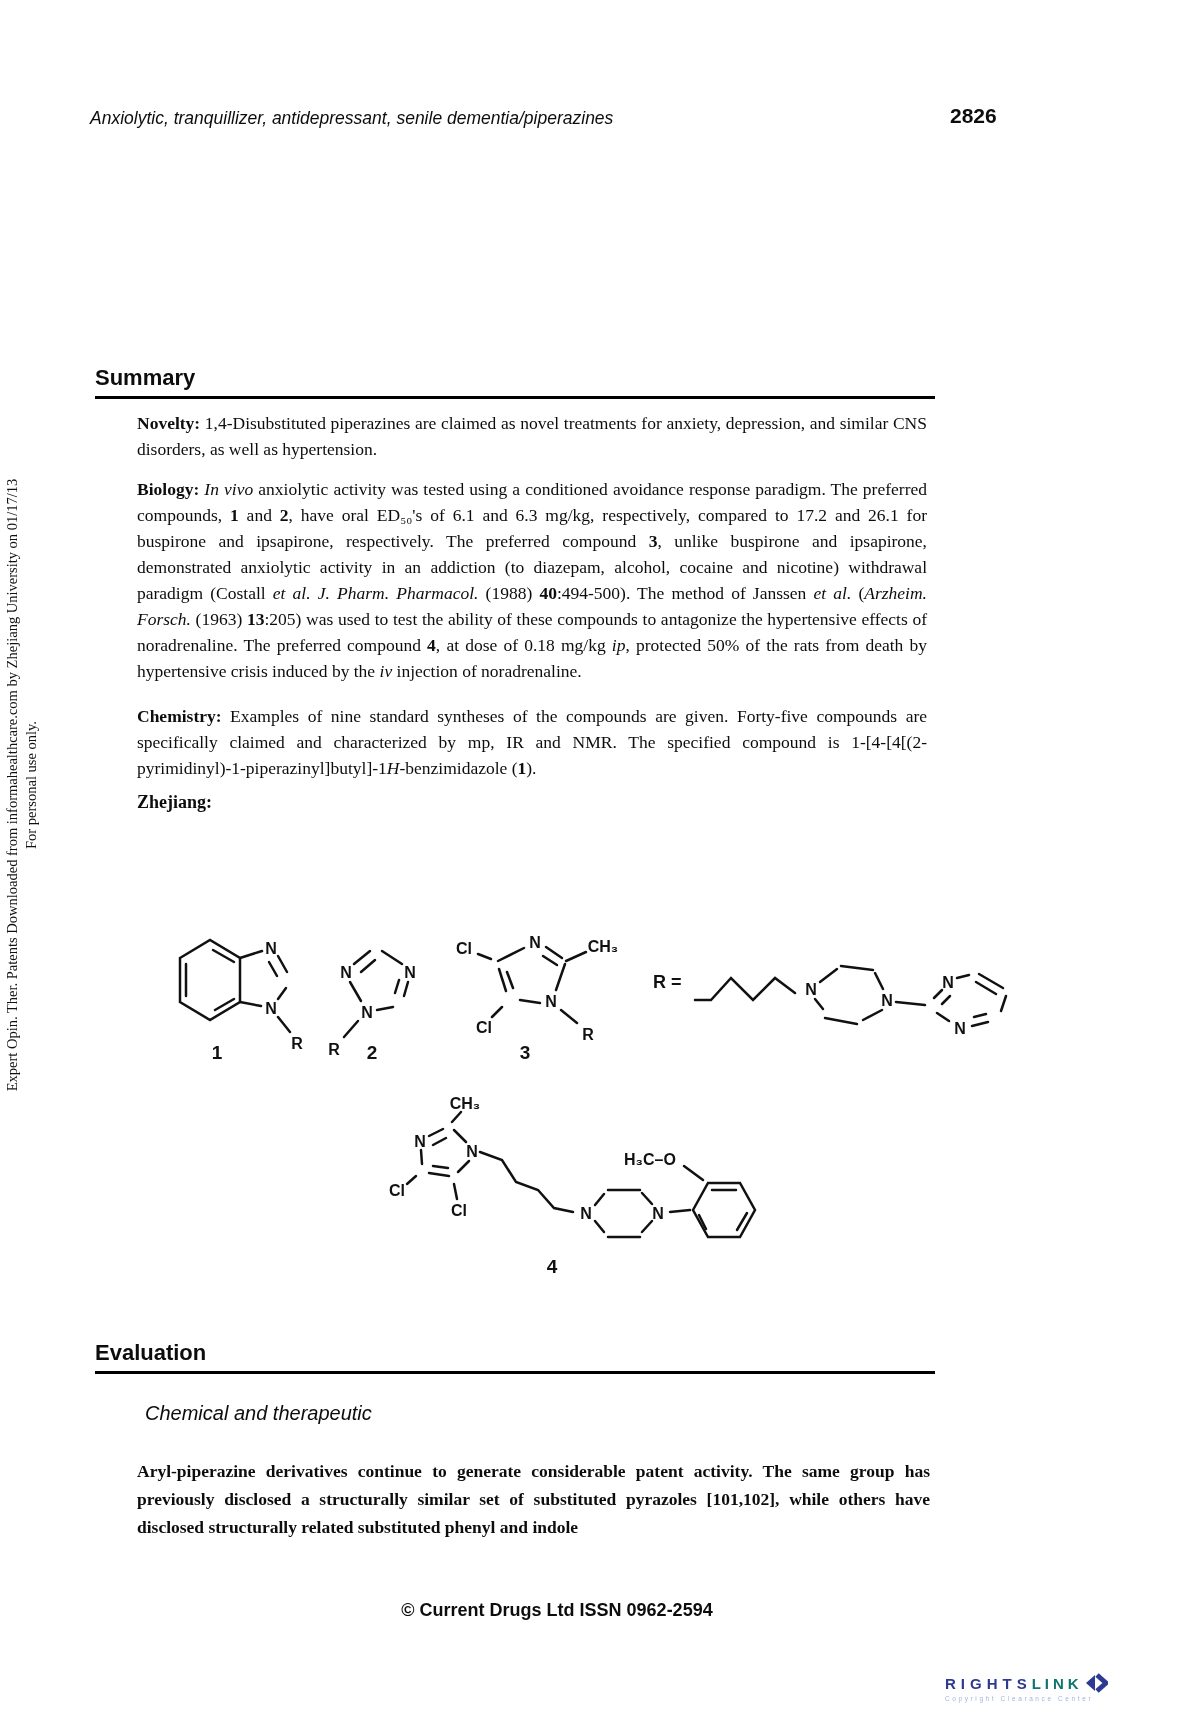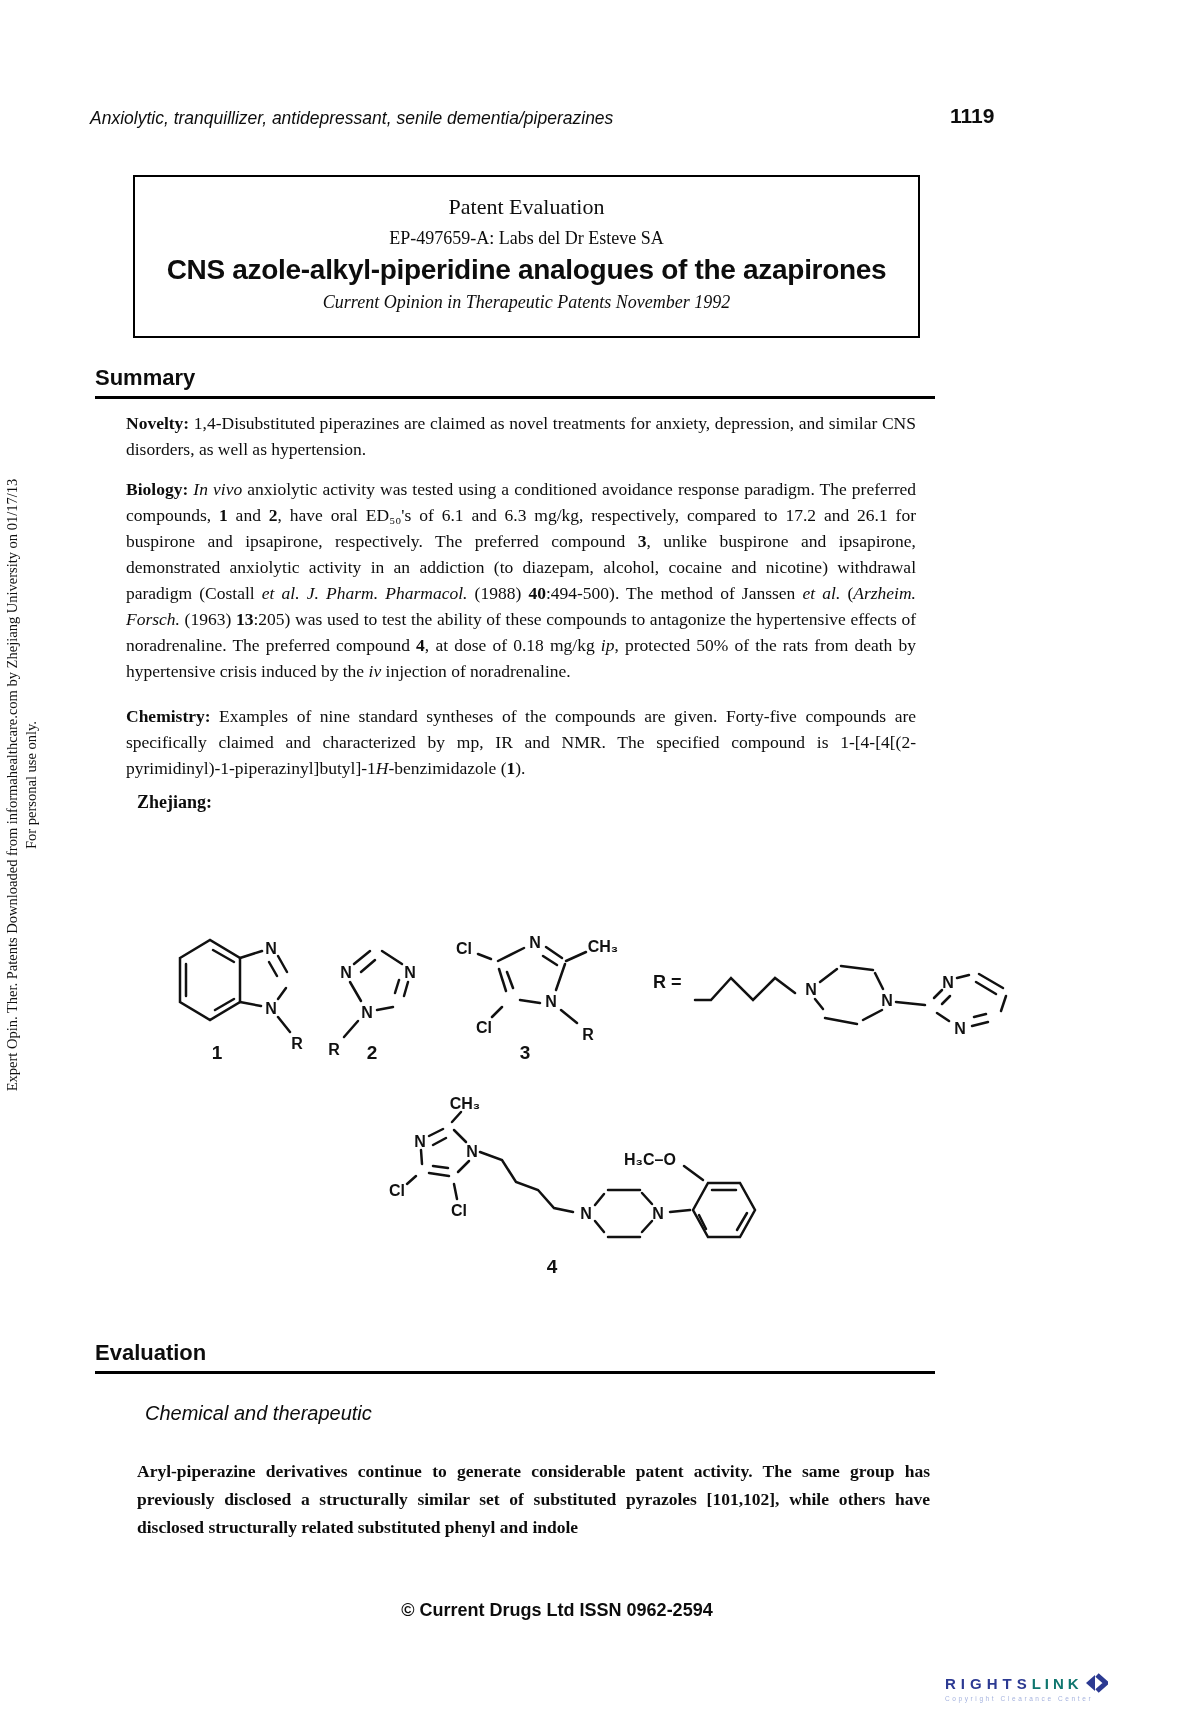--- a/index.html
+++ b/index.html
@@ -24,21 +24,21 @@
             border:2.5px solid #000;box-sizing:border-box;text-align:center;}
   .tb-kicker{margin-top:17px;font:22px "Liberation Serif","DejaVu Serif",serif;}
   .tb-patent{margin-top:8px;font:18px "Liberation Serif","DejaVu Serif",serif;}
   .tb-title{margin-top:5px;font:bold 28px "Liberation Sans","DejaVu Sans",sans-serif;letter-spacing:-0.3px;}
   .tb-source{margin-top:6px;font:italic 18px "Liberation Serif","DejaVu Serif",serif;}
 
   .secthead{position:absolute;left:95px;
             font:bold 22px "Liberation Sans","DejaVu Sans",sans-serif;}
   .rule{position:absolute;left:95px;width:840px;height:3px;background:#000;}
 
-  .bodypara{position:absolute;left:126px;width:790px;text-align:justify;
+  .bodypara{position:absolute;left:137px;width:790px;text-align:justify;
             font:17.5px/26px "Liberation Serif","DejaVu Serif",serif;}
 
   .structlabel{position:absolute;left:137px;top:792px;
                font:bold 18px "Liberation Serif","DejaVu Serif",serif;}
 
   svg.mol{position:absolute;overflow:visible;}
   svg.mol path, svg.mol line, svg.mol polyline{stroke:#111;stroke-width:2.5;fill:none;stroke-linecap:round;}
   svg.mol text{font-family:"Liberation Sans","DejaVu Sans",sans-serif;font-weight:bold;font-size:16px;fill:#111;
                text-anchor:middle;dominant-baseline:central;}
   svg.mol text.num{font-size:19px;}
@@ -63,28 +63,22 @@
 <body>
 
 <div class="page">
 
   <div class="sidebar">
     <div>Expert Opin. Ther. Patents Downloaded from informahealthcare.com by Zhejiang University on 01/17/13</div>
     <div>For personal use only.</div>
   </div>
 
   <div class="runhead">Anxiolytic, tranquillizer, antidepressant, senile dementia/piperazines</div>
-  <div class="pagenum">1119</div>
-
-  <div class="titlebox">
-    <div class="tb-kicker">Patent Evaluation</div>
-    <div class="tb-patent">EP-497659-A: Labs del Dr Esteve SA</div>
-    <div class="tb-title">CNS azole-alkyl-piperidine analogues of the azapirones</div>
-    <div class="tb-source">Current Opinion in Therapeutic Patents November 1992</div>
-  </div>
+  <div class="pagenum">2826</div>
+
 
   <div class="secthead" style="top:365px;">Summary</div>
   <div class="rule" style="top:396px;"></div>
 
   <div class="bodypara" style="top:410px;"><span class="b">Novelty: </span><span>1,4-Disubstituted piperazines are claimed as novel treatments for anxiety, depression, and similar CNS disorders, as well as hypertension.</span></div>
   <div class="bodypara" style="top:476px;"><span class="b">Biology: </span><span class="i">In vivo</span><span> anxiolytic activity was tested using a conditioned avoidance response paradigm. The preferred compounds, </span><span class="b">1</span><span> and </span><span class="b">2</span><span>, have oral ED₅₀'s of 6.1 and 6.3 mg/kg, respectively, compared to 17.2 and 26.1 for buspirone and ipsapirone, respectively. The preferred compound </span><span class="b">3</span><span>, unlike buspirone and ipsapirone, demonstrated anxiolytic activity in an addiction (to diazepam, alcohol, cocaine and nicotine) withdrawal paradigm (Costall </span><span class="i">et al. J. Pharm. Pharmacol.</span><span> (1988) </span><span class="b">40</span><span>:494-500). The method of Janssen </span><span class="i">et al.</span><span> (</span><span class="i">Arzheim. Forsch.</span><span> (1963) </span><span class="b">13</span><span>:205) was used to test the ability of these compounds to antagonize the hypertensive effects of noradrenaline. The preferred compound </span><span class="b">4</span><span>, at dose of 0.18 mg/kg </span><span class="i">ip</span><span>, protected 50% of the rats from death by hypertensive crisis induced by the </span><span class="i">iv</span><span> injection of noradrenaline.</span></div>
   <div class="bodypara" style="top:703px;"><span class="b">Chemistry: </span><span>Examples of nine standard syntheses of the compounds are given. Forty-five compounds are specifically claimed and characterized by mp, IR and NMR. The specified compound is 1-[4-[4[(2-pyrimidinyl)-1-piperazinyl]butyl]-1</span><span class="i">H</span><span>-benzimidazole (</span><span class="b">1</span><span>).</span></div>
 
   <div class="structlabel">Zhejiang:</div>
 

